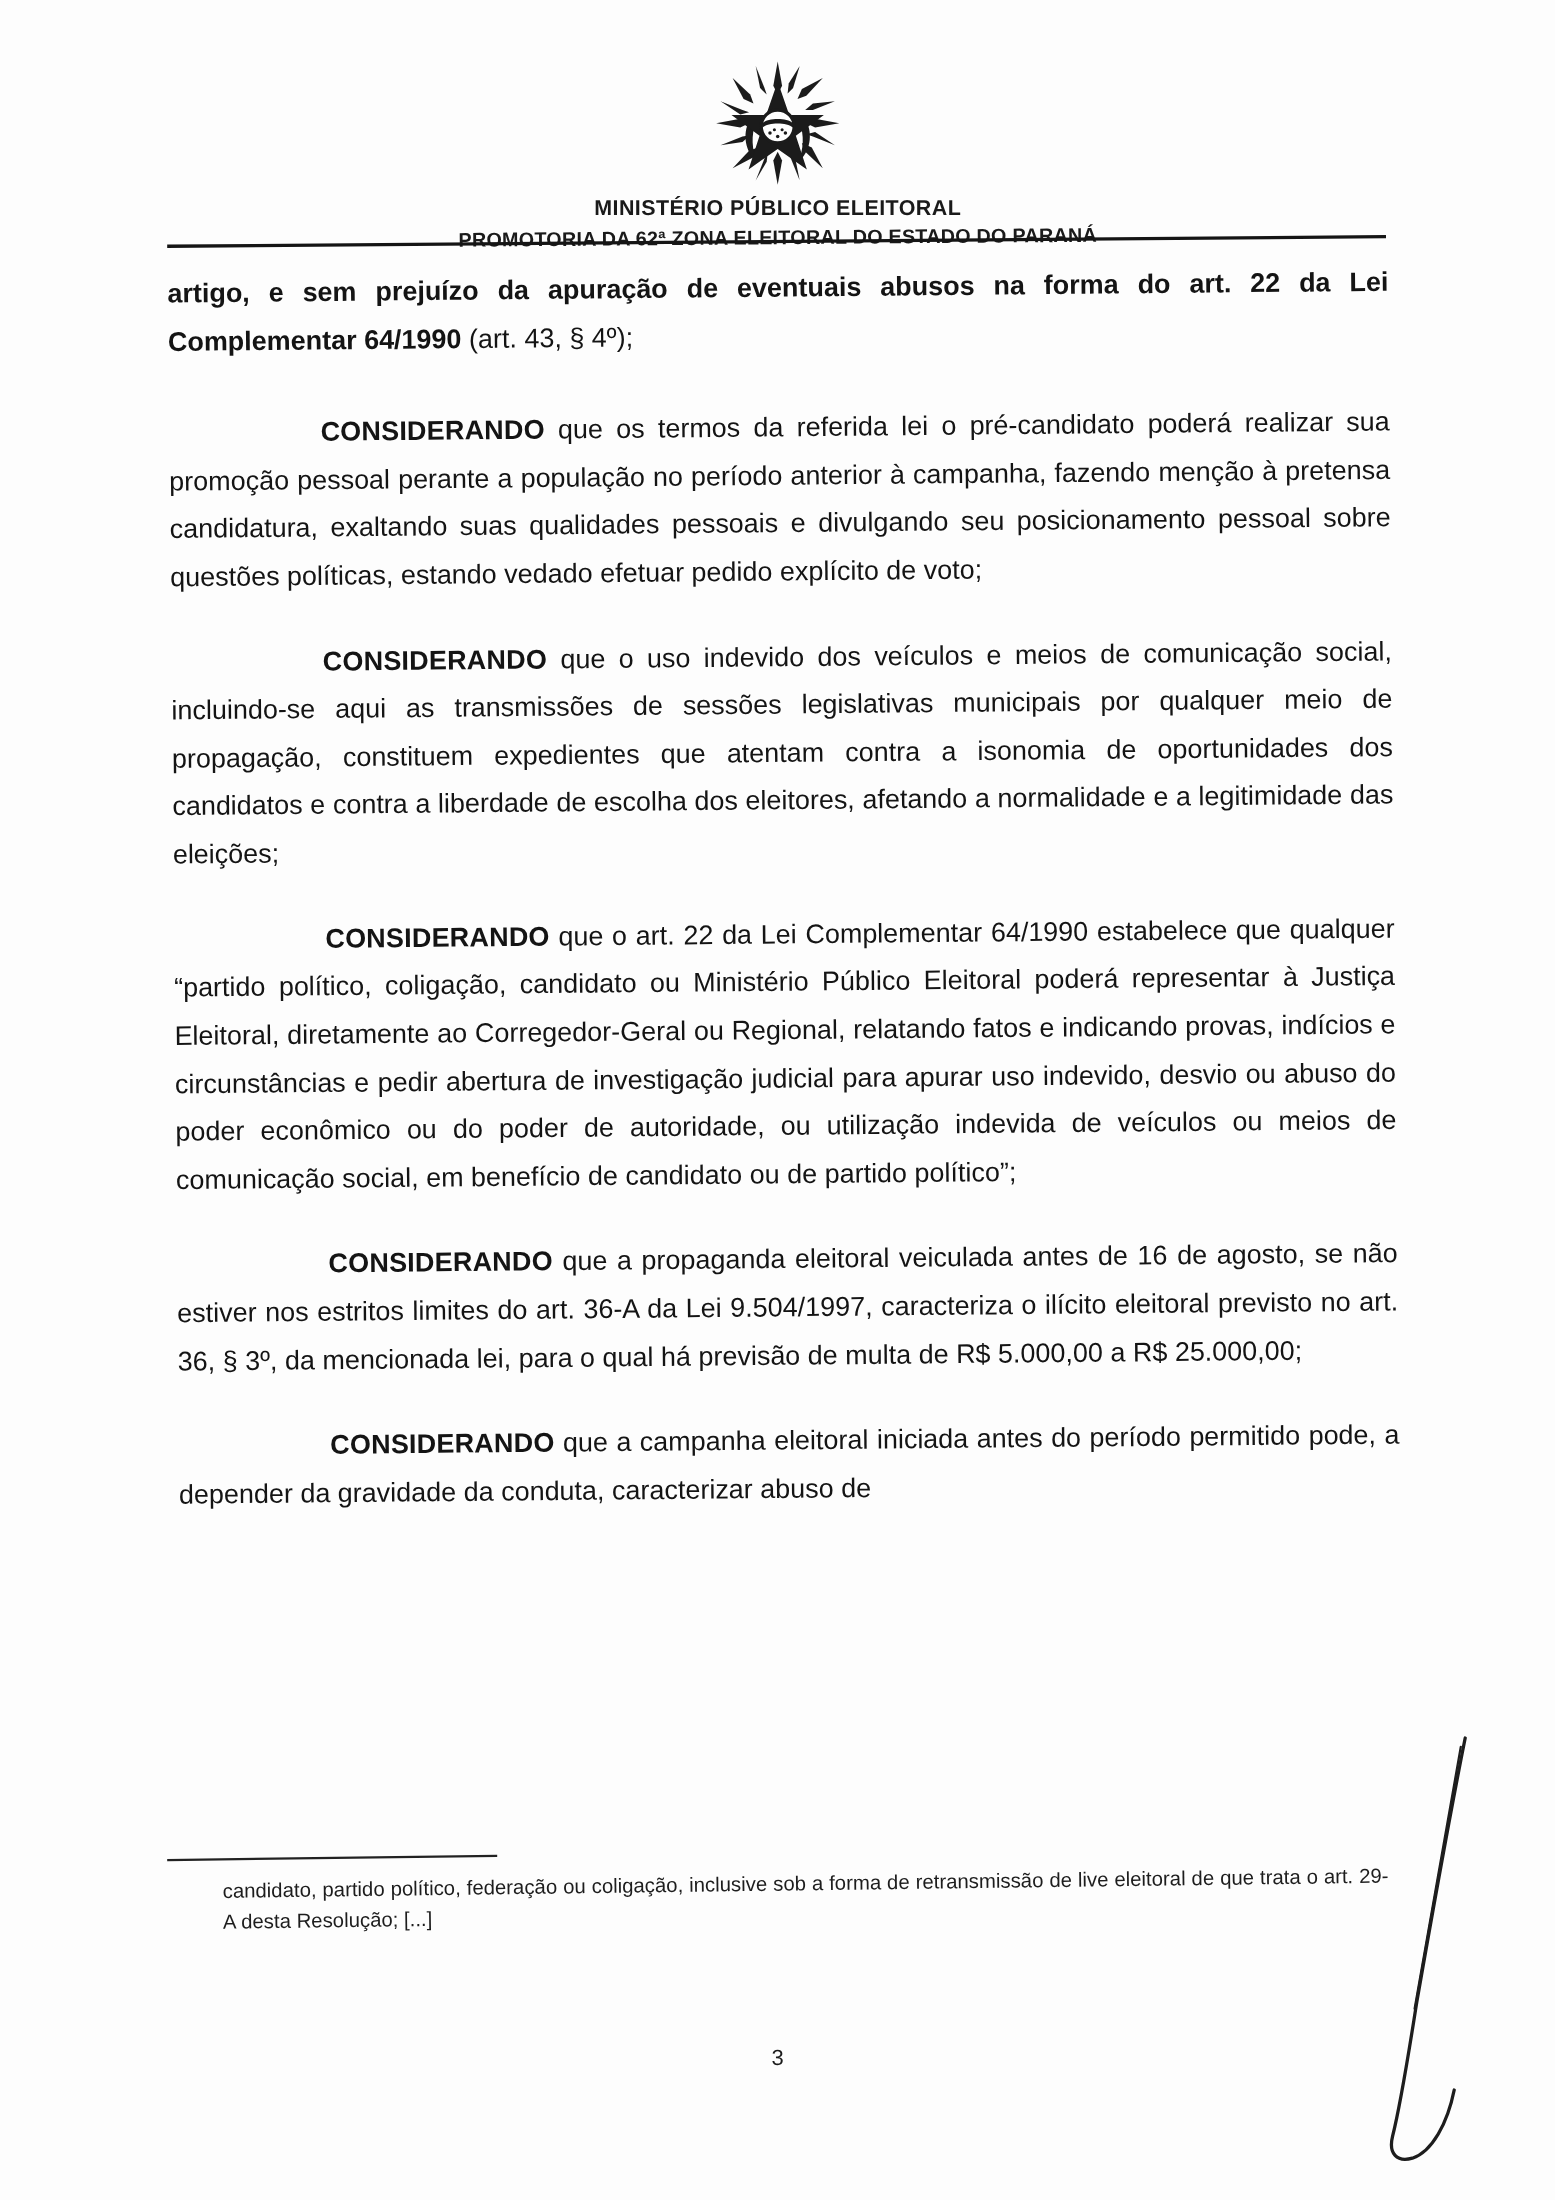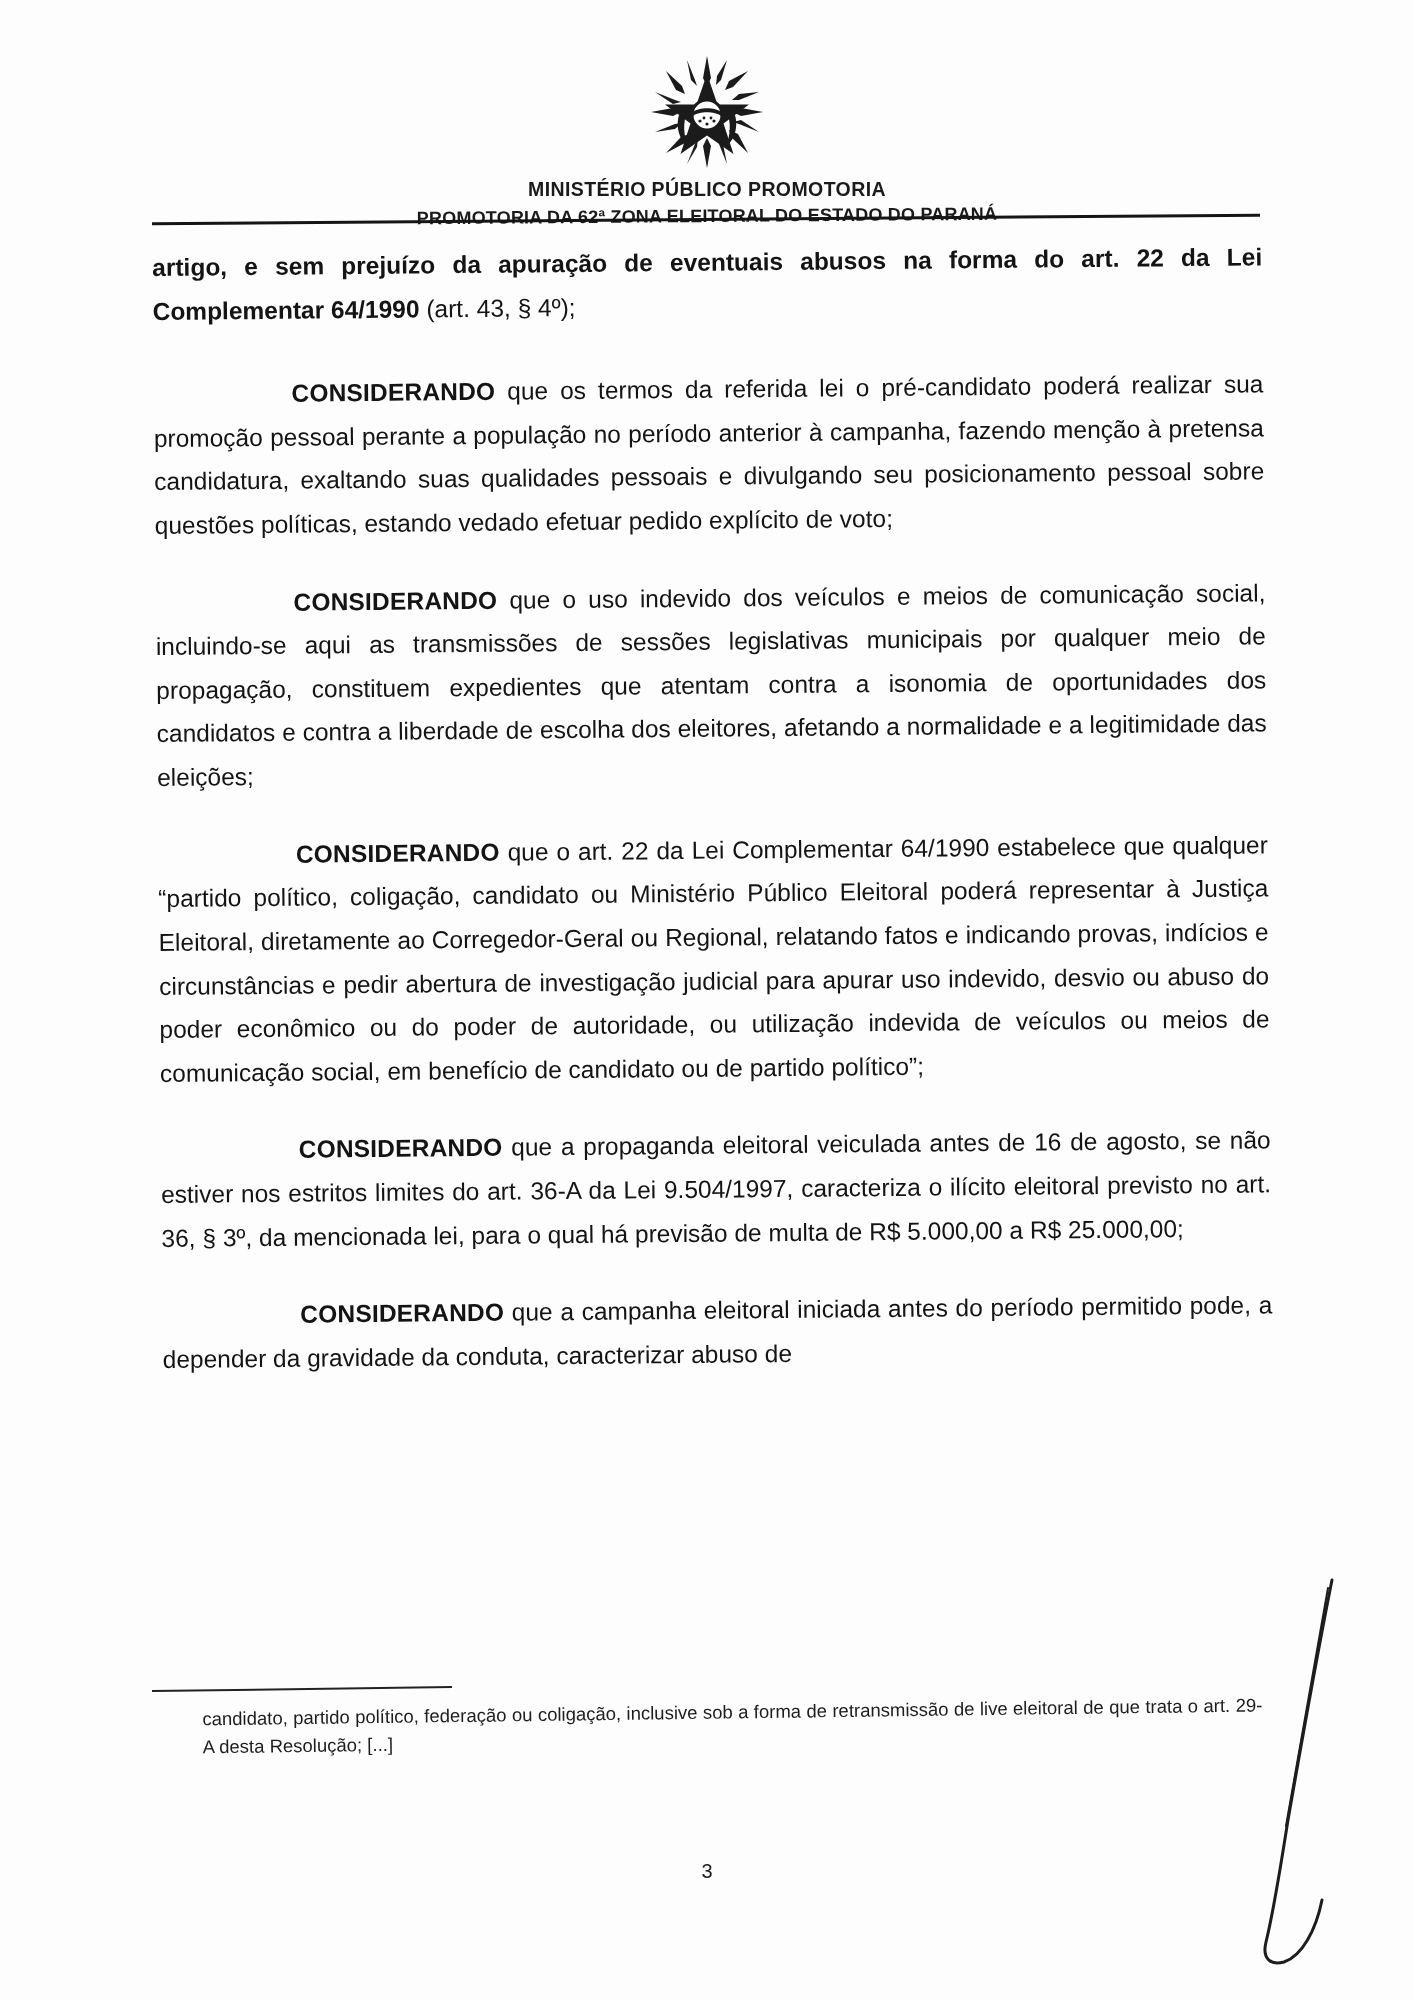--- a/index.html
+++ b/index.html
@@ -188,21 +188,21 @@
       <g fill="#1b1b1b">
         <circle cx="60" cy="63" r="15" fill="none" stroke="#1b1b1b" stroke-width="3"></circle>
         <path d="M46 60 C52 55 68 55 74 60 L74 64 C68 59 52 59 46 64 Z"></path>
         <circle cx="53" cy="69" r="1.6"></circle>
         <circle cx="60" cy="72" r="1.6"></circle>
         <circle cx="67" cy="69" r="1.6"></circle>
         <circle cx="57" cy="66" r="1.4"></circle>
         <circle cx="64" cy="66" r="1.4"></circle>
       </g>
     </svg>
-    <div class="org-line1">MINISTÉRIO PÚBLICO PROMOTORIA</div>
+    <div class="org-line1">MINISTÉRIO PÚBLICO ELEITORAL</div>
     <div class="org-line2">PROMOTORIA DA 62ª ZONA ELEITORAL DO ESTADO DO PARANÁ</div>
   </div>
   <div class="header-rule"></div>
 
   <div class="content">
 
     <p class="lead"><span>artigo, e sem prejuízo da apuração de eventuais abusos na forma do art. 22 da Lei Complementar 64/1990 </span><span class="normal">(art. 43, § 4º);</span></p>
 
     <p class="indent"><span class="kw">CONSIDERANDO</span><span> que os termos da referida lei o pré-candidato poderá realizar sua promoção pessoal perante a população no período anterior à campanha, fazendo menção à pretensa candidatura, exaltando suas qualidades pessoais e divulgando seu posicionamento pessoal sobre questões políticas, estando vedado efetuar pedido explícito de voto;</span></p>
 

